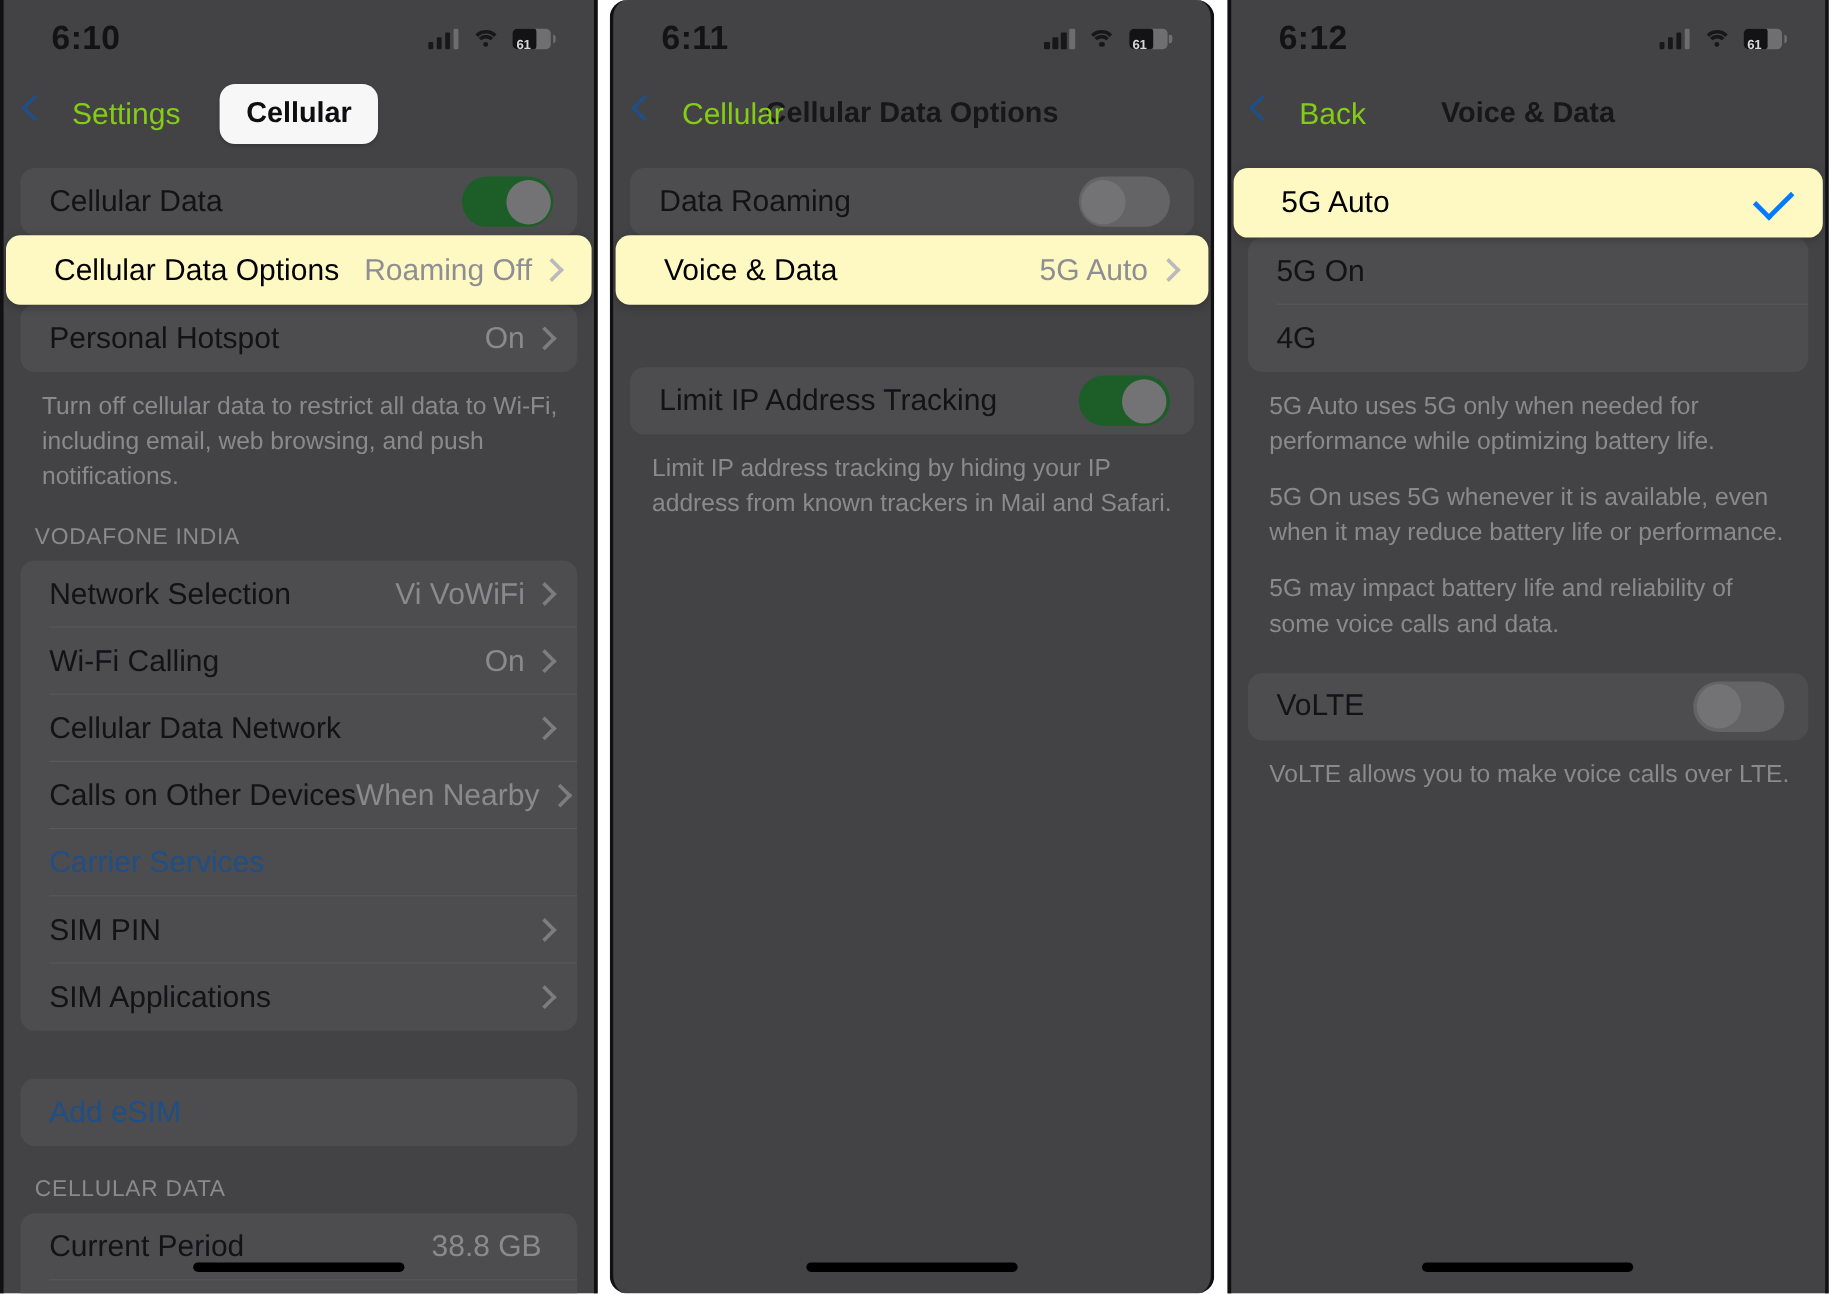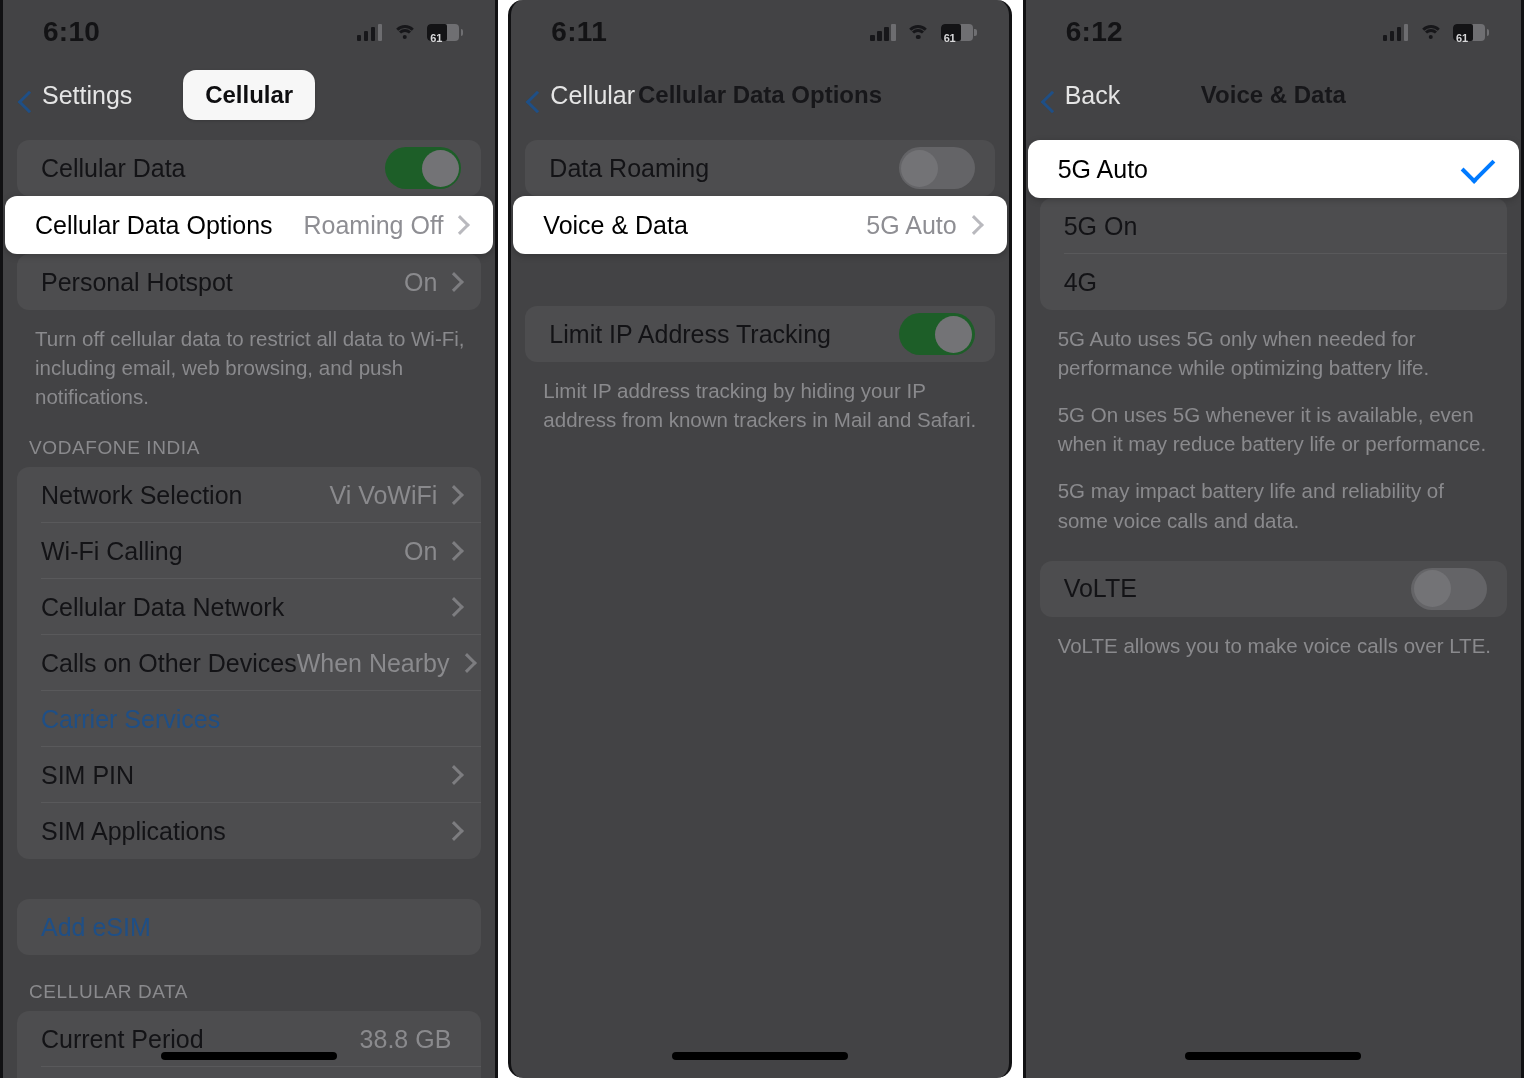--- a/index.html
+++ b/index.html
@@ -132,23 +132,23 @@
   .navbar {
     position: relative;
     height: 62px;
     display: flex;
     align-items: center;
     padding: 0 18px;
     box-sizing: border-box;
   }
   .nav-back {
     display: flex;
-    align-items: flex-end;
-    gap: 5px;
-    color: #e5e5e5;
+    align-items: flex-start;
+    gap: 23px;
+    color: #84cc16;
     font-size: 25px;
     z-index: 3;
   }
   .chev-left {
     width: 13px;
     height: 13px;
     border-left: 3.4px solid #1f4f86;
     border-bottom: 3.4px solid #1f4f86;
     transform: rotate(45deg);
     margin-top: 1px;
@@ -212,27 +212,27 @@
     width: 11px;
     height: 11px;
     border-top: 3px solid #7d7d80;
     border-right: 3px solid #7d7d80;
     transform: rotate(45deg);
     flex: 0 0 auto;
   }
 
   
   .row.hi {
-    background: #ffffff;
+    background: #fef9c3;
     color: #000000;
     border-radius: 12px;
     box-shadow: 0 2px 7px rgba(0,0,0,0.22);
     z-index: 5;
     margin: 0 -6px;
-    padding-left: 30px;
+    padding-left: 40px;
     padding-right: 26px;
     height: 58px;
   }
   .row.hi .value { color: #8e8e93; }
   .row.hi .chev-right { border-color: #b9b9be; }
   .hi-wrap { position: relative; z-index: 5; margin: 0 8px; }
 
   
   .toggle {
     position: relative;

